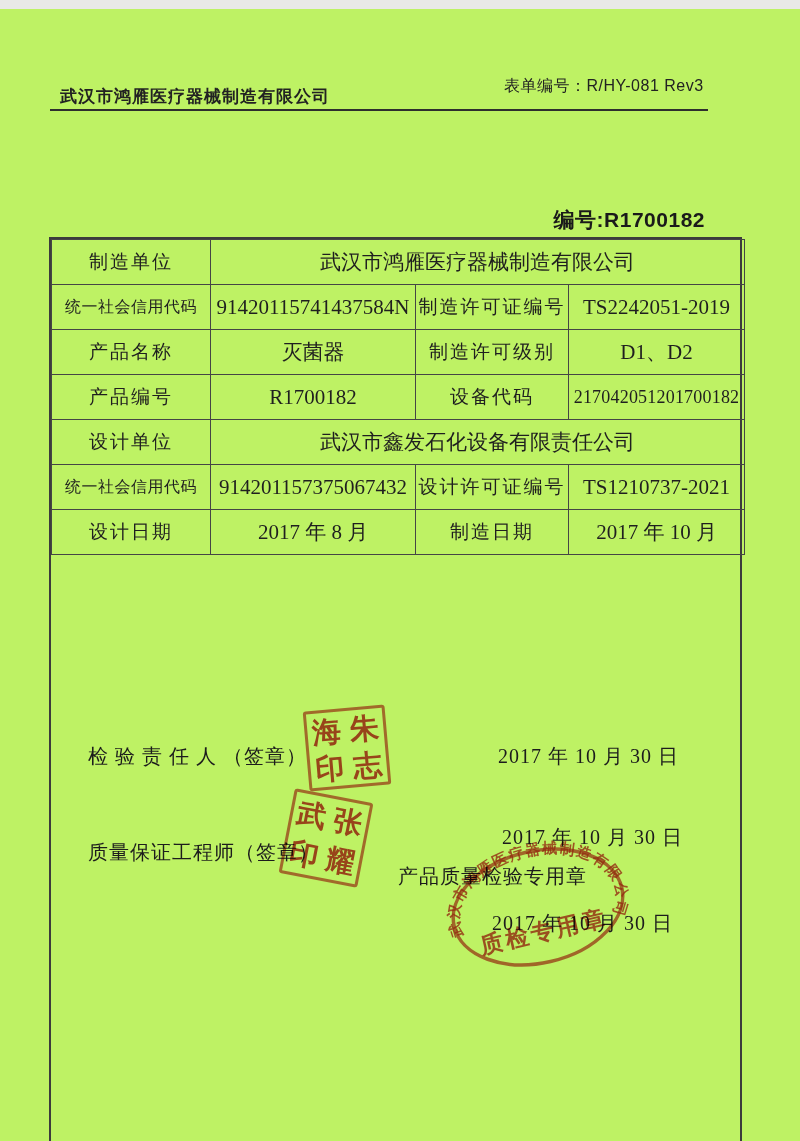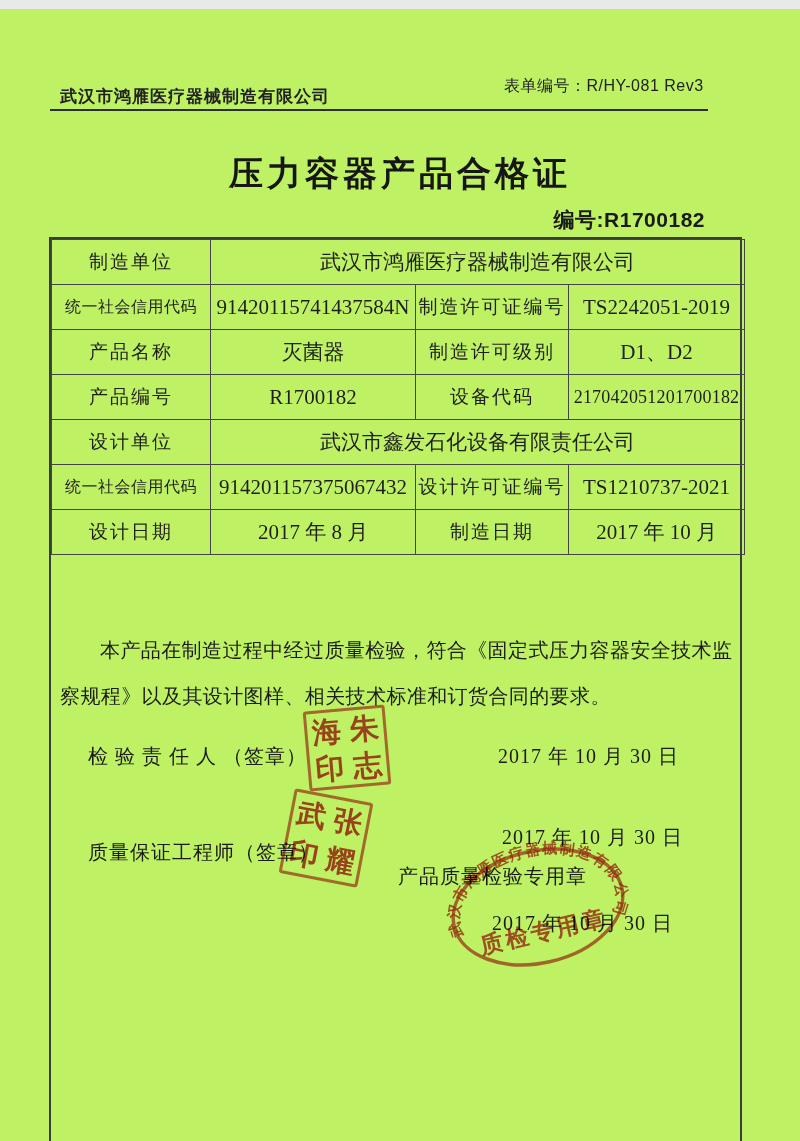--- a/index.html
+++ b/index.html
@@ -75,21 +75,20 @@
 </style>
 </head>
 <body>
 
 <div class="sheet">
 
   <span class="hdr-company">武汉市鸿雁医疗器械制造有限公司</span>
   <span class="hdr-form"><span>表单编号：</span><span>R/HY-081 Rev3</span></span>
   <div class="hdr-rule"></div>
 
-  <h1 class="title">压力容器产品合格证</h1>
   <div class="certno"><span>编号:</span><span>R1700182</span></div>
 
   <div class="box">
 
     <table class="grid">
       <colgroup>
           <col style="width:159px">
           <col style="width:205px">
           <col style="width:153px">
           <col style="width:176px">
@@ -129,21 +128,20 @@
       </tr>
       <tr>
         <td class="lbl">设计日期</td>
         <td class="val">2017 年 8 月</td>
         <td class="lbl">制造日期</td>
         <td class="val">2017 年 10 月</td>
       </tr>
     </tbody>
       </table>
 
-    <p class="statement">本产品在制造过程中经过质量检验，符合《固定式压力容器安全技术监察规程》以及其设计图样、相关技术标准和订货合同的要求。</p>
 
     <span class="sig-label lab-insp">检 验 责 任 人 （签章）</span>
     <span class="sig-date date-insp">2017 年 10 月 30 日</span>
     <div class="seal seal-insp">
       <span>海</span>
       <span>朱</span>
       <span>印</span>
       <span>志</span>
     </div>
 

